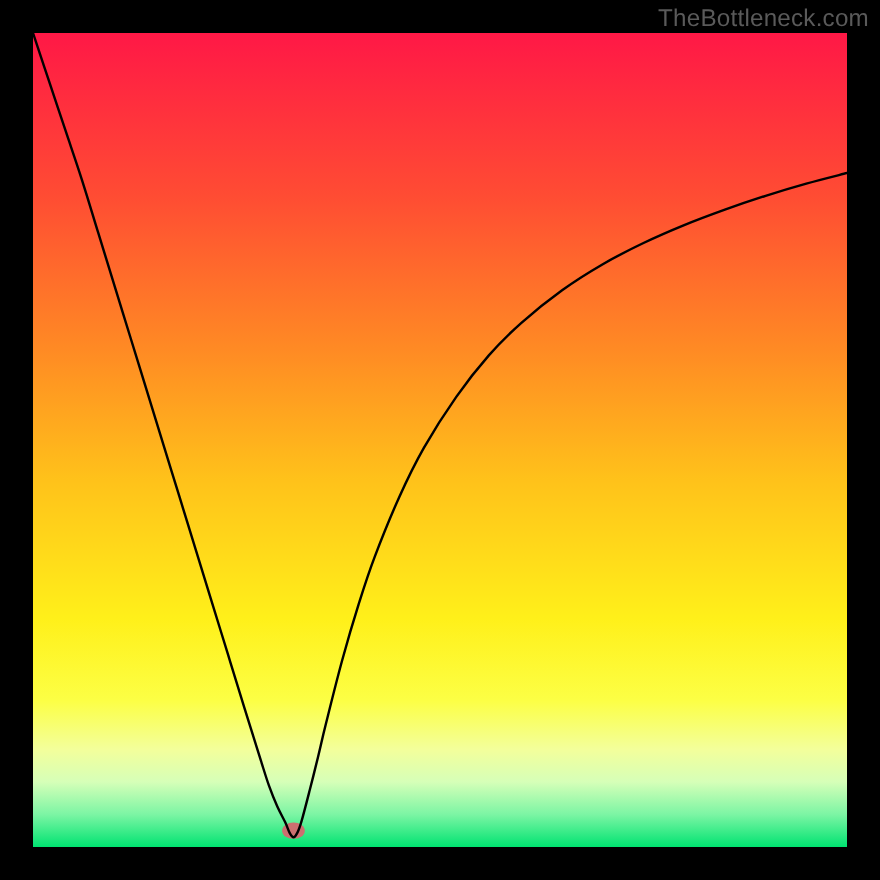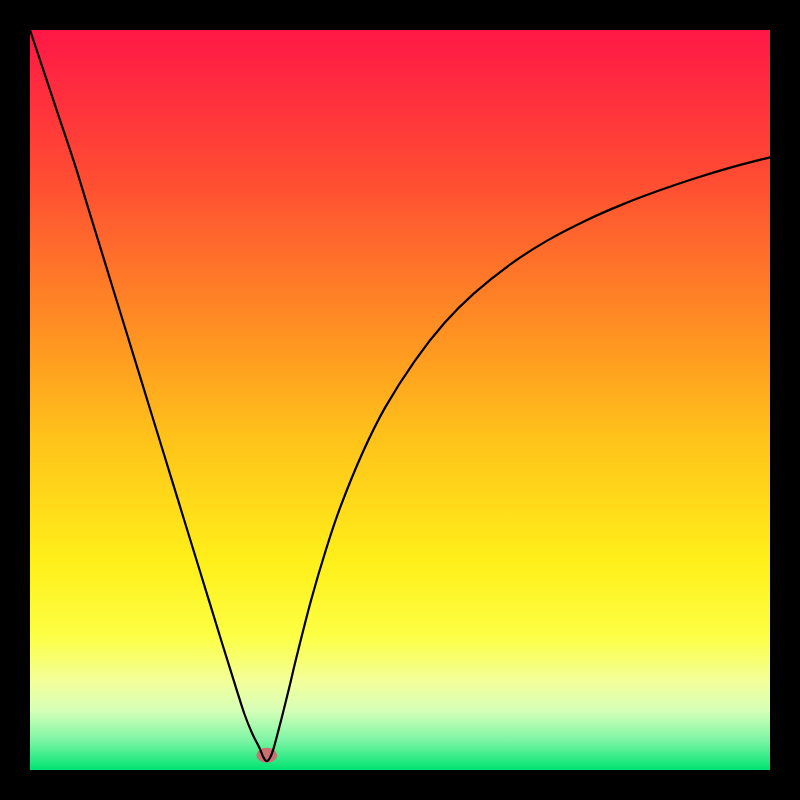--- a/index.html
+++ b/index.html
@@ -41,20 +41,21 @@
   }
   .svg-layer {
     position: absolute;
     inset: 0;
   }
 </style>
 </head>
 <body>
 
 <div class="frame">
+  <div class="watermark">TheBottleneck.com</div>
 
   <div class="plot-area">
     <svg class="plot-bg" viewBox="0 0 740 740" preserveAspectRatio="none" width="740" height="740">
       <defs>
         <linearGradient id="bg-grad" x1="0" y1="0" x2="0" y2="1">
             <stop offset="0%" stop-color="#ff1846"></stop>
             <stop offset="20%" stop-color="#ff4c33"></stop>
             <stop offset="40%" stop-color="#ff8e23"></stop>
             <stop offset="55.00000000000001%" stop-color="#ffc21a"></stop>
             <stop offset="72%" stop-color="#fff01a"></stop>

